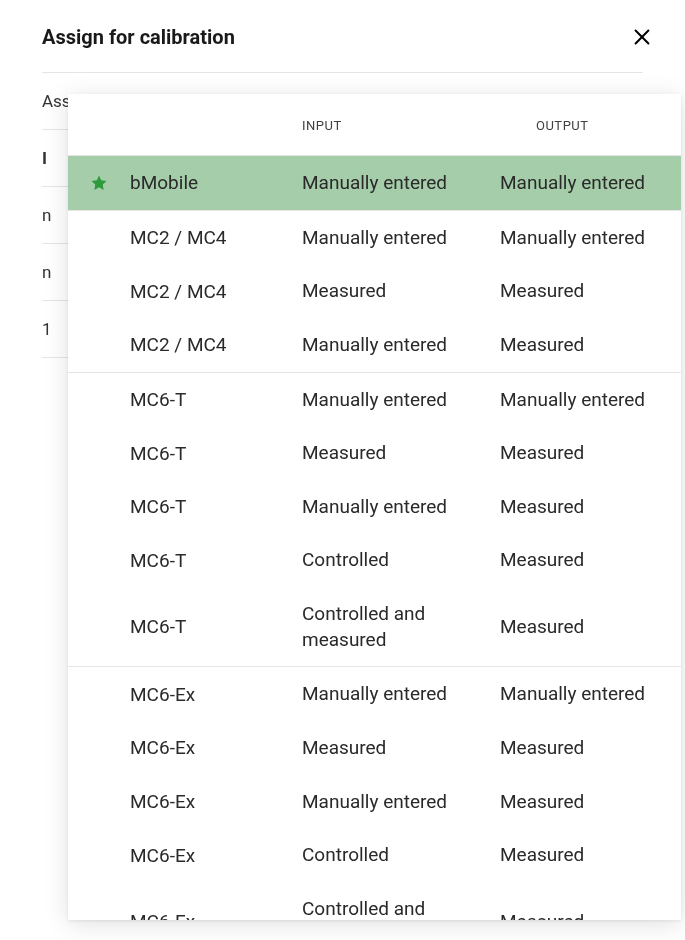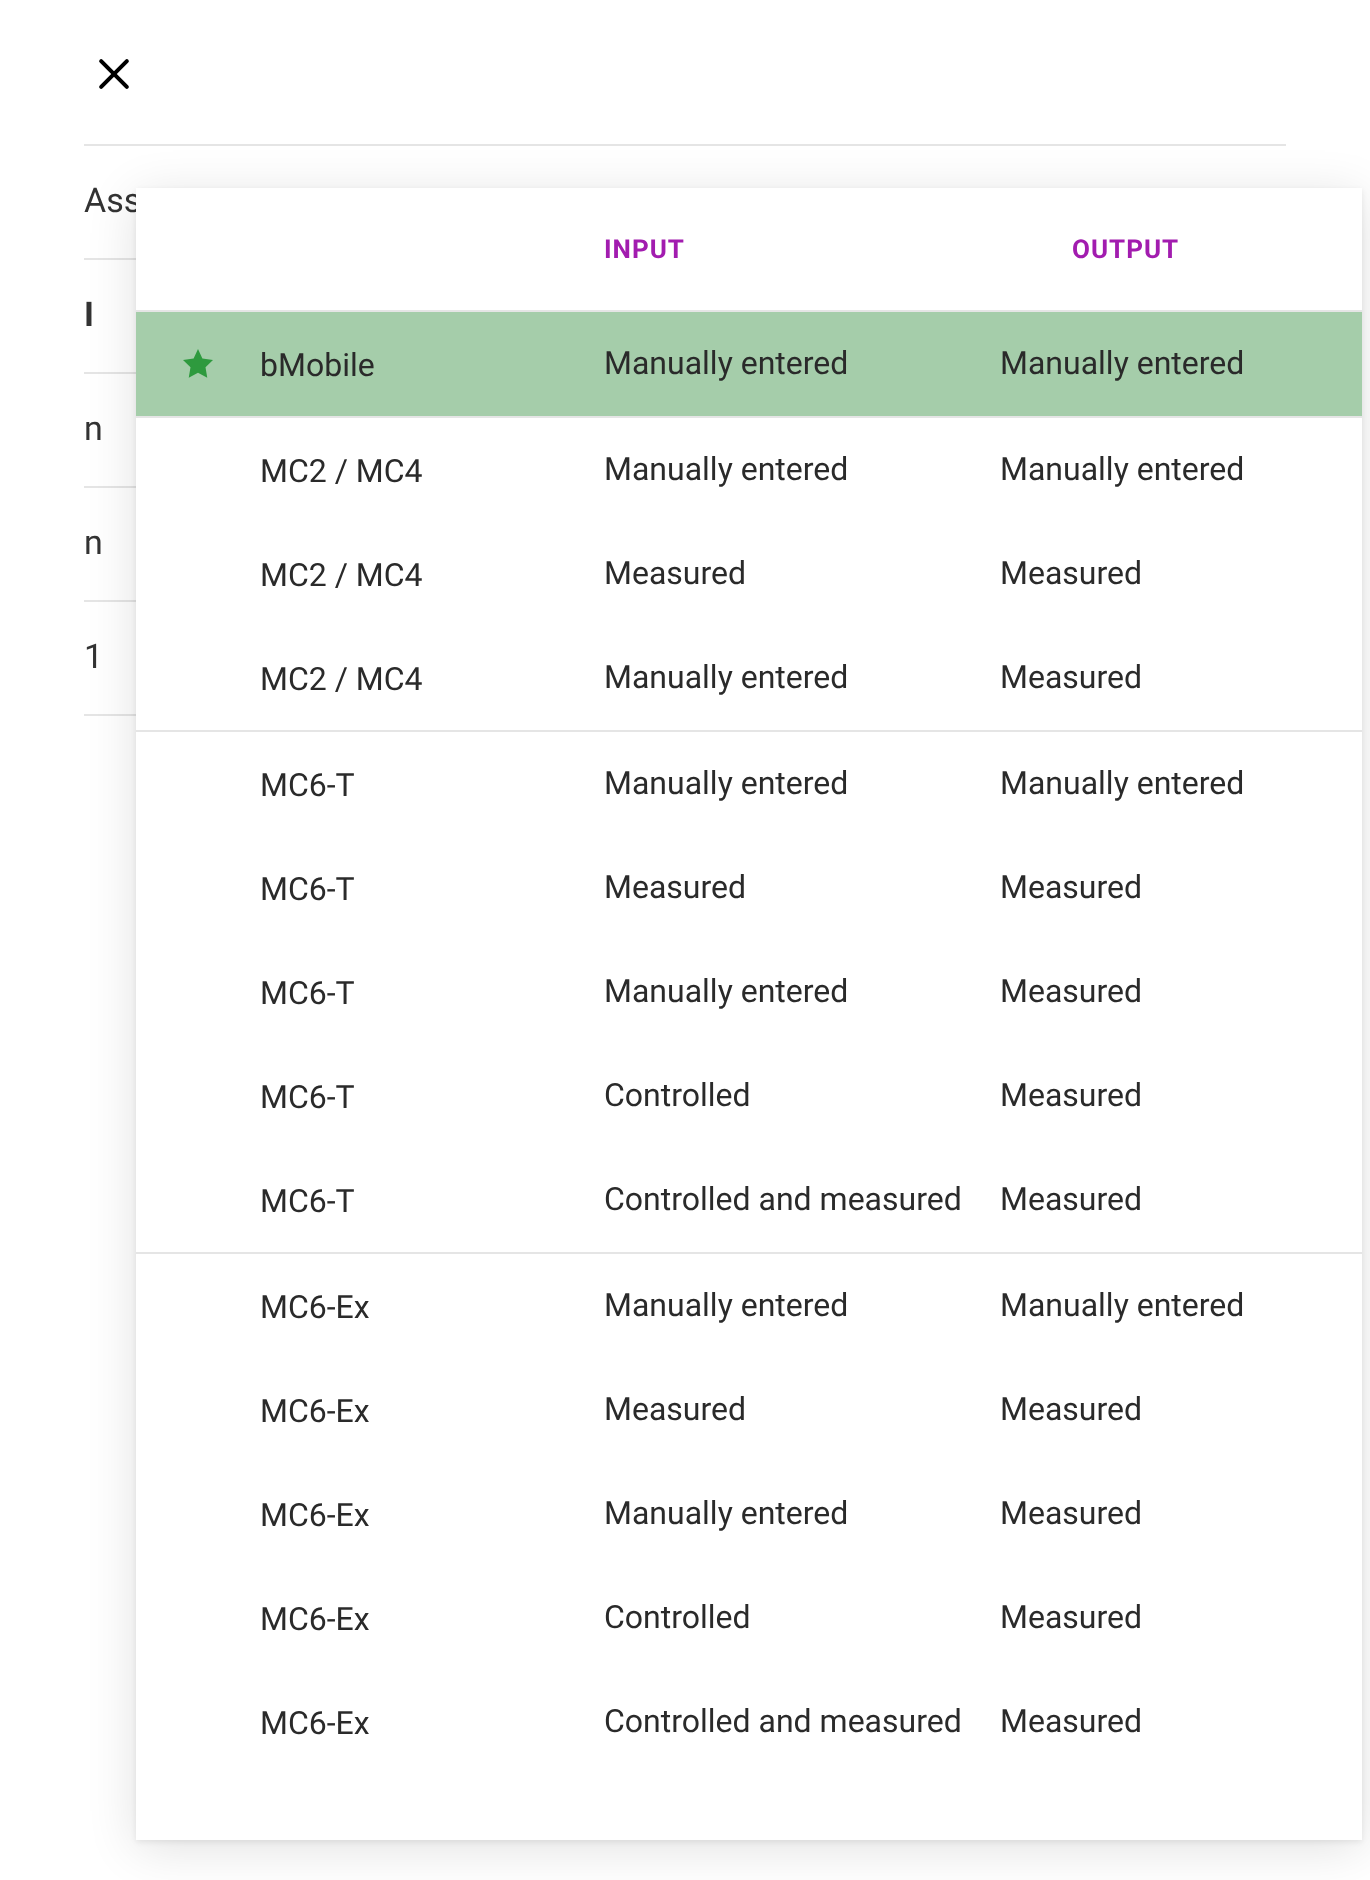--- a/index.html
+++ b/index.html
@@ -93,35 +93,35 @@
       flex-shrink: 0;
       padding-right: 8px;
     }
     .col-output {
       flex: 1;
       padding-right: 8px;
       margin-left: 36px;
     }
     .th {
       font-size: 13px;
-      font-weight: 700;
+      font-weight: 400;
       letter-spacing: 0.5px;
-      color: #a21caf;
+      color: #404040;
     }
     .group {
       border-top: 1px solid #e5e5e5;
     }
     .row {
       display: flex;
       align-items: center;
       min-height: 52px;
       padding-top: 14px;
       padding-bottom: 14px;
       cursor: pointer;
-      font-size: 16px;
+      font-size: 19px;
       color: #2a2a2a;
     }
     .row.selected {
       background: #a5cdaa;
     }
     .star-cell {
       width: 62px;
       flex-shrink: 0;
       display: flex;
       justify-content: center;
@@ -145,20 +145,21 @@
     .output-cell {
       flex: 1;
       padding-right: 8px;
       line-height: 1.35;
     }
   </style>
 </head>
 <body>
 
 <div class="dialog-header">
+  <h1 class="dialog-title">Assign for calibration</h1>
   <button class="close-btn">
     <svg viewBox="0 0 24 24" fill="none" stroke="#000" stroke-width="2.2" stroke-linecap="round">
       <line x1="5" y1="5" x2="19" y2="19"></line>
       <line x1="19" y1="5" x2="5" y2="19"></line>
     </svg>
   </button>
 </div>
 
 <div class="background-content">
   <div class="bg-divider"></div>

